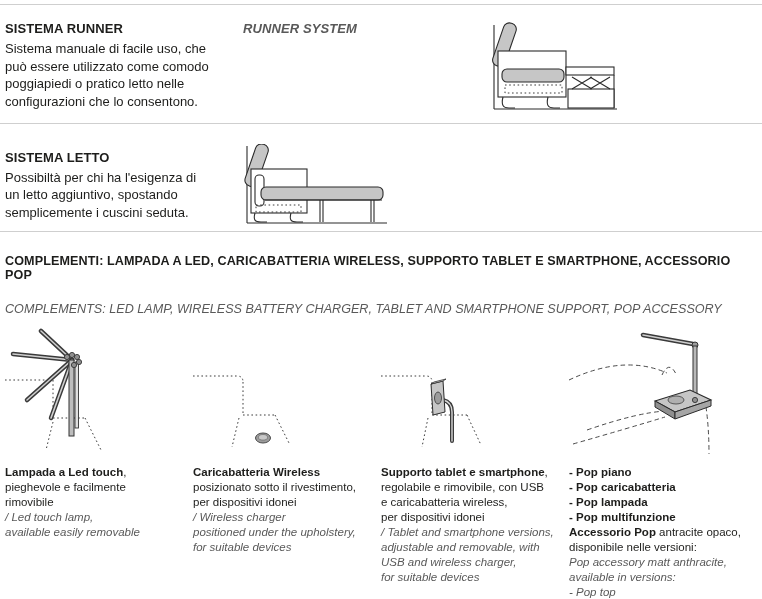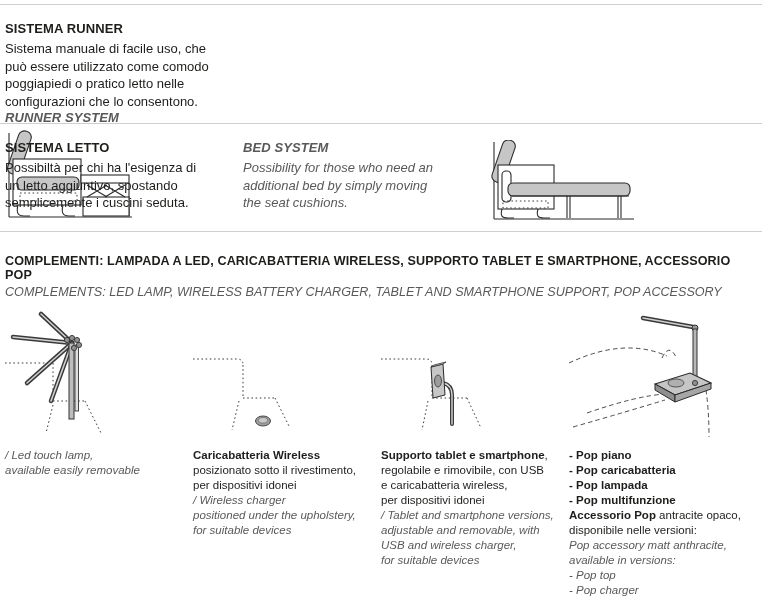--- a/index.html
+++ b/index.html
@@ -3,35 +3,35 @@
 <meta charset="utf-8">
 <style>
   html,body { margin:0; padding:0; background:#ffffff; }
   body { width:762px; height:599px; font-family:"Liberation Sans", sans-serif; color:#1d1d1b; }
   .page { position:relative; width:762px; height:599px; overflow:hidden; background:#fff; }
   .rule { border:none; border-top:1px solid #cfcfcf; margin:0; }
   .top-pad { height:4px; }
 
   
   .feature { display:flex; align-items:flex-start; box-sizing:border-box; padding:16px 0 0 5px; }
-  .feature.row1 { height:118px;flex-direction:column; }
-  .feature.row2 { height:107px; }
+  .feature.row1 { height:118px; }
+  .feature.row2 { height:107px;align-items:center; }
   .f-it { width:238px; }
   .f-en { width:247px; }
   .f-art { flex:1; }
   .f-title { font-weight:bold; font-size:13px; letter-spacing:.1px; margin:0 0 4px 0; }
   .f-body { font-size:13px; line-height:17.5px; }
   .pre { white-space:pre-line; }
   .en { color:#595959; font-style:italic; }
   .f-title.ent { font-weight:bold; }
 
   
   .comp-head { padding:22px 12px 0 5px; }
   .comp-head-it { font-weight:bold; font-size:12.6px; letter-spacing:.1px; }
-  .comp-head-en { font-size:12.6px; margin-top:3px; }
+  .comp-head-en { font-size:12.6px; margin-top:20px; }
   .comp-grid { display:flex; padding-left:5px; margin-top:12px; }
   .comp-col { width:188px; box-sizing:border-box; padding-right:8px; }
   .comp-art { height:132px; }
   .comp-caption { font-size:11.5px; line-height:15px; margin-top:5px; }
   .cap-bold { font-weight:bold; }
   .cap-list { font-weight:bold; }
 
   svg { display:block; }
   .sofa-stroke { stroke:#2b2b2b; stroke-width:1.1; fill:none; }
   .sofa-fill { stroke:#2b2b2b; stroke-width:1.1; fill:#c6c6c6; }
@@ -78,26 +78,20 @@
   </div>
 
   <hr class="rule">
 
   <div class="feature row2">
     <div class="f-it">
       <div class="f-title">SISTEMA LETTO</div>
       <div class="f-body pre">Possibiltà per chi ha l'esigenza di
 un letto aggiuntivo, spostando
 semplicemente i cuscini seduta.</div>
-    </div>
-    <div class="f-en">
-      <div class="f-title en ent">BED SYSTEM</div>
-      <div class="f-body pre en">Possibility for those who need an
-additional bed by simply moving
-the seat cushions.</div>
     </div>
     <div class="f-art">
       <svg width="148" height="84" viewBox="0 0 148 84">
         <path class="sofa-stroke" d="M4 2 V79"></path>
         <path class="sofa-stroke" d="M4 79 H144"></path>
         <rect class="sofa-fill" x="13" y="0" width="13" height="44" rx="6" transform="rotate(19 19 4)"></rect>
         <rect class="sofa-white" x="8" y="25" width="56" height="44"></rect>
         <rect class="sofa-white" x="12" y="31" width="9" height="31" rx="4"></rect>
         <rect class="sofa-fill" x="18" y="43" width="122" height="13" rx="5"></rect>
         <path class="sofa-stroke" d="M22 56 H139"></path>
@@ -138,20 +132,23 @@
           <rect x="64" y="32" width="5" height="76" fill="#bdbdbd" stroke="#333" stroke-width="1"></rect>
           <rect x="70" y="34" width="3.5" height="66" fill="#e0e0e0" stroke="#333" stroke-width="0.9"></rect>
           <circle cx="62" cy="29" r="2.6" fill="#8f8f8f" stroke="#333" stroke-width="0.9"></circle>
           <circle cx="67" cy="27" r="2.6" fill="#8f8f8f" stroke="#333" stroke-width="0.9"></circle>
           <circle cx="72" cy="29" r="2.6" fill="#8f8f8f" stroke="#333" stroke-width="0.9"></circle>
           <circle cx="74" cy="34" r="2.6" fill="#8f8f8f" stroke="#333" stroke-width="0.9"></circle>
           <circle cx="69" cy="37" r="2.6" fill="#8f8f8f" stroke="#333" stroke-width="0.9"></circle>
         </svg>
       </div>
       <div class="comp-caption">
+        <div class="pre"><span class="cap-bold">Lampada a Led touch</span><span>,
+pieghevole e facilmente
+rimovibile</span></div>
         <div class="pre cap-list"></div>
         <div class="pre en">/ Led touch lamp,
 available easily removable</div>
       </div>
     </div>
 
     <div class="comp-col">
       <div class="comp-art">
         <svg width="180" height="132" viewBox="0 0 180 132">
           <path class="dash" d="M0 48 H44 Q50 48 50 54"></path>

